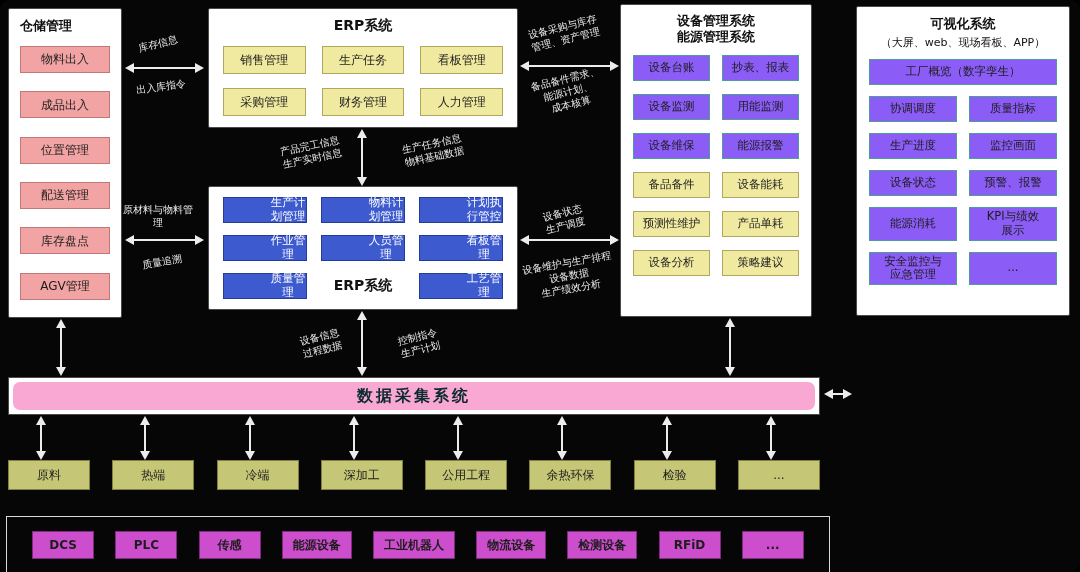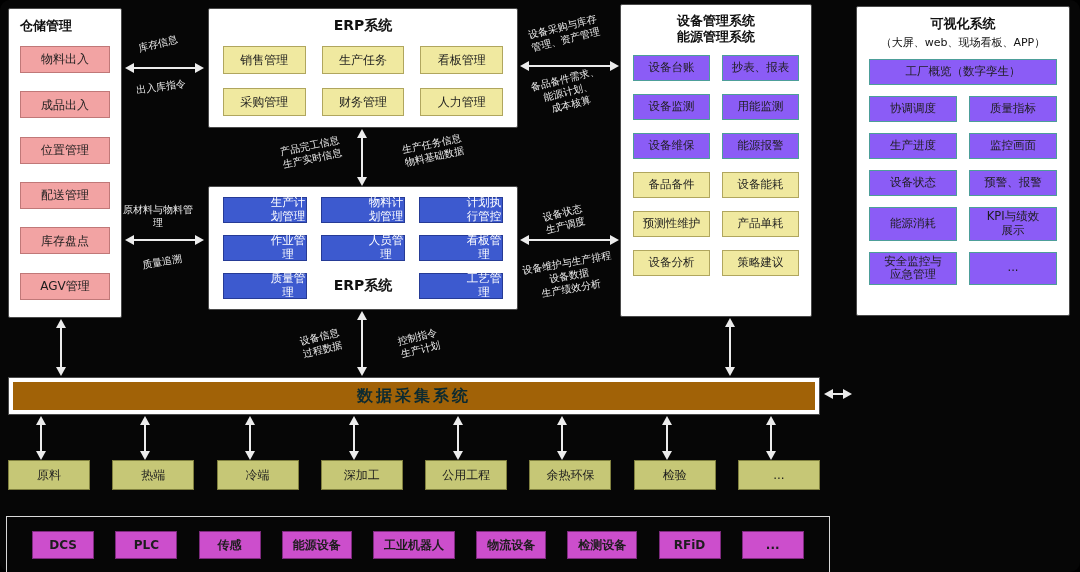--- a/index.html
+++ b/index.html
@@ -42,22 +42,22 @@
   .equipment .chip{height:26px;font-size:11.5px;}
 
   .visual{left:856px;top:6px;width:214px;height:310px;padding:8px 12px;box-sizing:border-box;}
   .visual h3{text-align:center;}
   .visual .subtitle{text-align:center;font-size:11px;font-weight:normal;color:#111;margin-top:2px;}
   .visual .full{margin-top:9px;height:26px;}
   .visual .grid{margin-top:11px;display:grid;grid-template-columns:1fr 1fr;gap:11px 12px;}
   .visual .chip{min-height:26px;font-size:11.5px;padding:2px 3px;}
 
   .daq{position:absolute;left:8px;top:377px;width:812px;height:38px;background:#fff;border:1px solid #4a4a4a;box-sizing:border-box;padding:4px;}
-  .daq-inner{height:100%;background:#a16207;display:flex;align-items:center;justify-content:center;
-             font-weight:bold;font-size:16px;color:#0c2a30;letter-spacing:3px;}
+  .daq-inner{height:100%;background:#f9a8d4;display:flex;align-items:center;justify-content:center;
+             font-weight:bold;font-size:16px;color:#0c2a30;letter-spacing:3px;border-radius:7px;}
 
   .process-row{position:absolute;left:8px;top:460px;width:812px;display:flex;justify-content:space-between;}
   .process-row .chip{width:82px;height:30px;}
 
   .devices-box{position:absolute;left:6px;top:516px;width:824px;height:58px;border:1px solid #d9d9d9;
                box-sizing:border-box;display:flex;align-items:center;justify-content:space-evenly;padding:0 4px;font-weight:bold;}
   .devices-box .chip{min-width:62px;padding:0 10px;height:28px;font-size:12px;}
 
   .safety{left:852px;top:372px;width:218px;height:160px;padding:20px 14px 8px;display:flex;flex-direction:column;box-sizing:border-box;}
   .safety .grid{display:grid;grid-template-columns:1fr 1fr;gap:16px 14px;}

